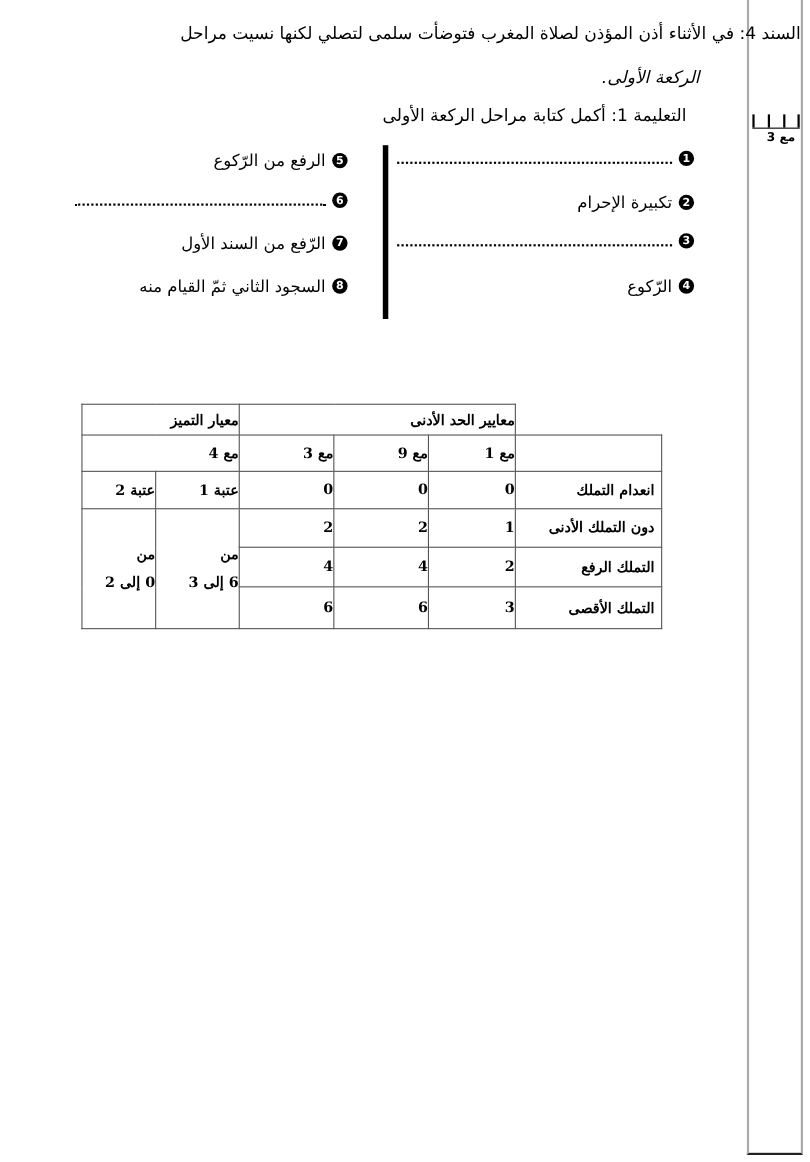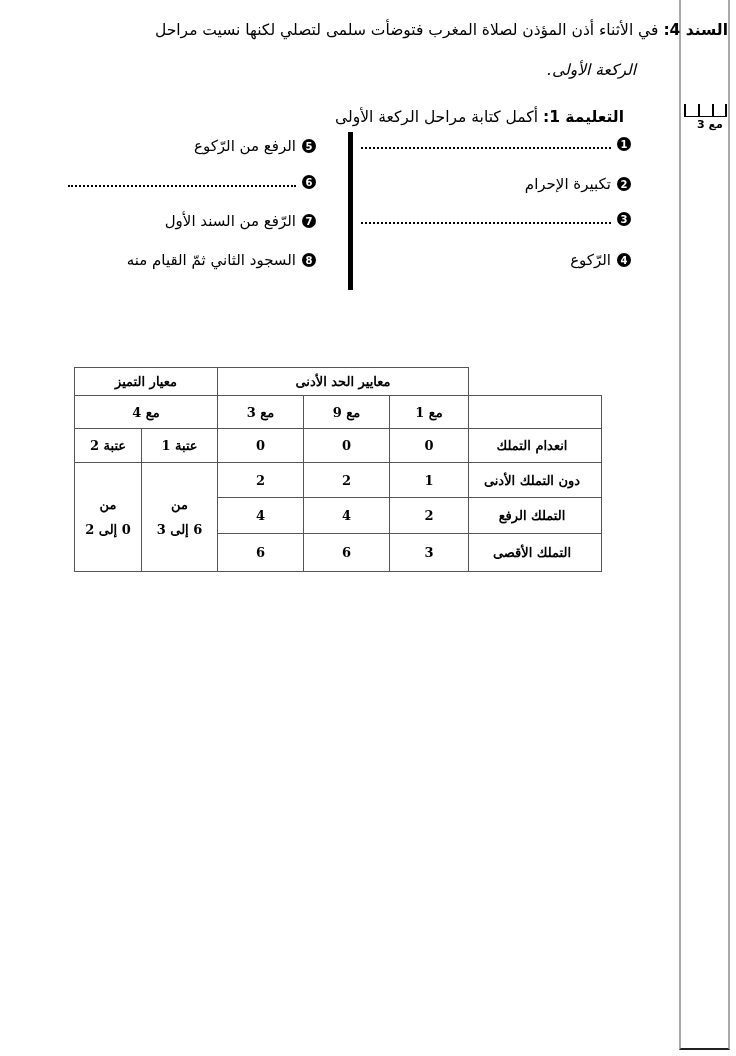--- a/index.html
+++ b/index.html
@@ -9,53 +9,53 @@
   .rtl { direction:rtl; unicode-bidi:embed; }
 
   
   .margin-box { left:679px; top:0; width:51px; height:1050px; border-left:2px solid #aaa; border-right:2px solid #aaa;
                 border-bottom:2px solid #222; box-sizing:border-box; }
   .score-ticks { left:684px; top:104px; width:43px; height:12px; border-bottom:1.5px solid #000; }
   .score-ticks span { position:absolute; top:0; width:1.5px; height:12px; background:#000; }
   .score-label { left:690px; top:118px; width:40px; font-size:11px; font-weight:bold; text-align:center; }
 
   .para { right:70px; font-size:15.5px; line-height:20px; text-align:right; white-space:nowrap; }
-  .b { font-weight:bold; }
+  .b { font-weight:normal; }
 
   .divider { left:348px; top:132px; width:5px; height:158px; background:#000; }
 
   .step { font-size:15px; white-space:nowrap; text-align:right; display:flex; align-items:center; gap:6px; direction:rtl; }
   .num { display:inline-flex; align-items:center; justify-content:center; width:14px; height:14px; border-radius:50%;
          background:#000; color:#fff; font-size:10px; font-weight:bold; flex:none; }
   .dots { display:inline-block; border-bottom:2px dotted #000; height:8px; }
 
   table.grid { position:absolute; left:74px; top:367px; border-collapse:collapse; font-family:"DejaVu Serif", serif;
                font-size:13px; font-weight:bold; direction:rtl; }
-  table.grid td { border:1.5px solid #555; text-align:center; padding:0; }
+  table.grid td { border:1.5px solid #555; text-align:right; padding:0; }
   table.grid td.blank { border:none; }
   table.grid td.lbl { padding-right:6px; }
 </style>
 </head>
 <body>
 
 <div class="abs margin-box"></div>
 <div class="abs score-ticks">
   <span style="left:0"></span>
     <span style="left:14px"></span>
     <span style="left:28px"></span>
     <span style="left:41px"></span>
 </div>
 <div class="abs score-label rtl">مع 3</div>
 
 <div class="abs para rtl" style="top:20px; right:8px;">
   <span class="b">السند 4:</span>
   <span>في الأثناء أذن المؤذن لصلاة المغرب فتوضأت سلمى لتصلي لكنها نسيت مراحل</span>
 </div>
 <div class="abs para rtl" style="top:60px; right:100px;font-style:italic;">الركعة الأولى.</div>
-<div class="abs para rtl" style="top:107px; right:112px;">
+<div class="abs para rtl" style="top:95px; right:112px;">
   <span class="b">التعليمة 1:</span>
   <span>أكمل كتابة مراحل الركعة الأولى</span>
 </div>
 
 <div class="abs step" style="right:105px; top:137px;">
   <span class="num">1</span>
   <span class="dots" style="width:250px"></span>
 </div>
 <div class="abs step" style="right:105px; top:175px;">
   <span class="num">2</span>

